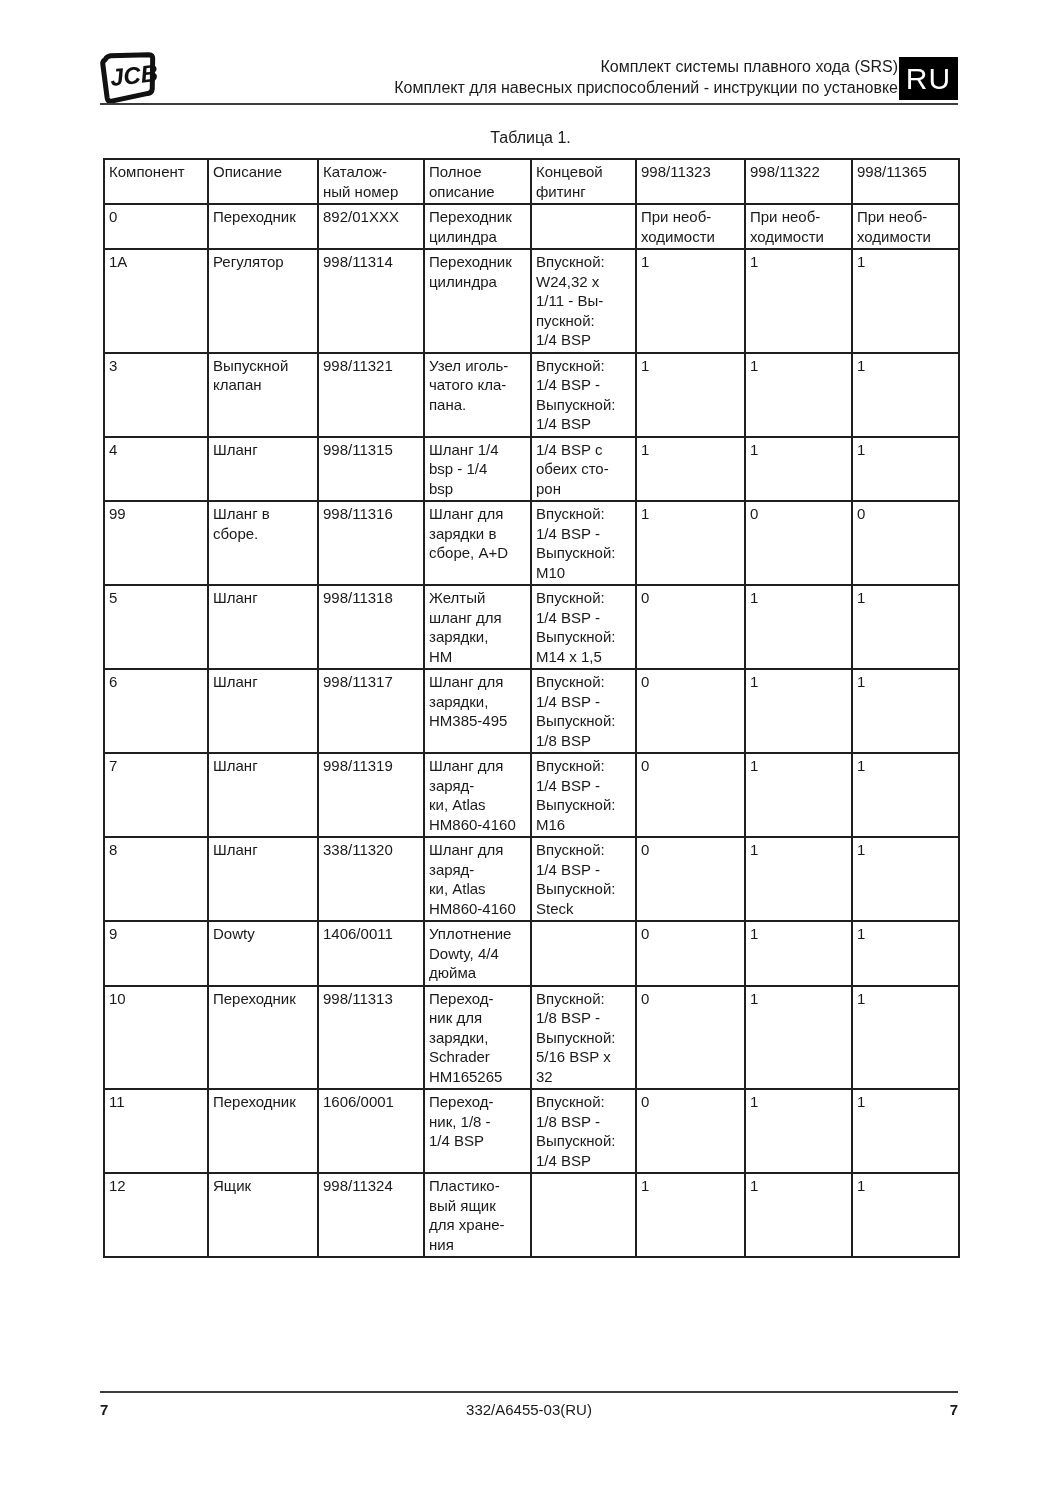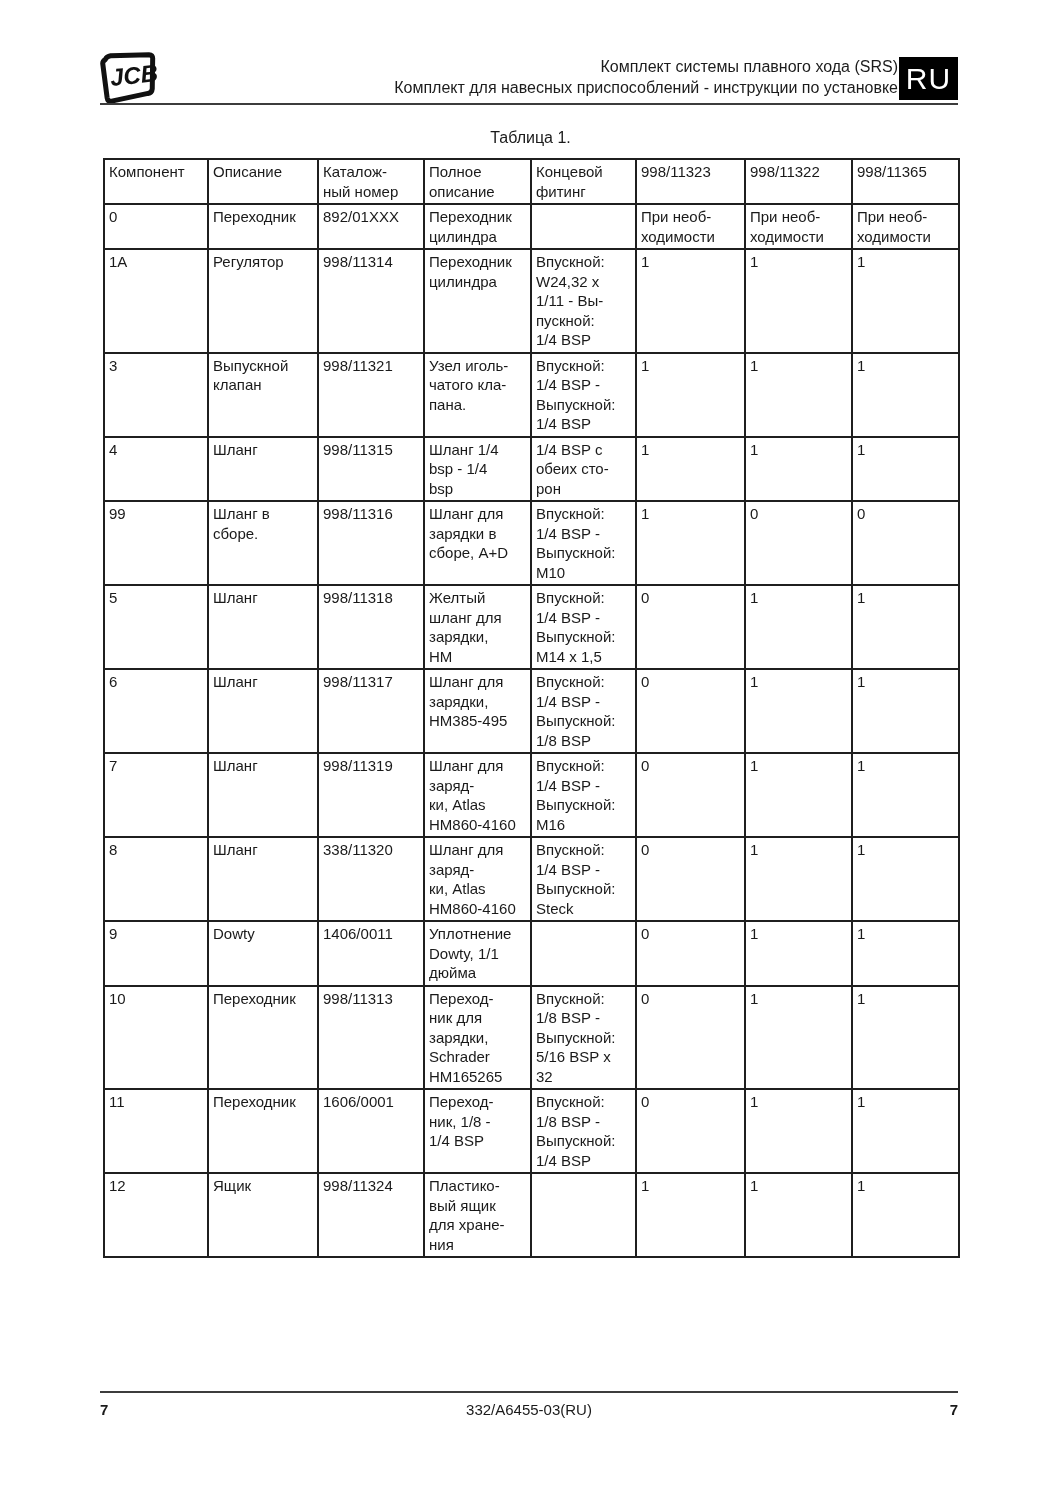--- a/index.html
+++ b/index.html
@@ -299,21 +299,21 @@
 Steck</td>
         <td>0</td>
         <td>1</td>
         <td>1</td>
       </tr>
       <tr>
         <td>9</td>
         <td>Dowty</td>
         <td>1406/0011</td>
         <td>Уплотнение
-Dowty, 1/1
+Dowty, 4/4
 дюйма</td>
         <td></td>
         <td>0</td>
         <td>1</td>
         <td>1</td>
       </tr>
       <tr>
         <td>10</td>
         <td>Переходник</td>
         <td>998/11313</td>

